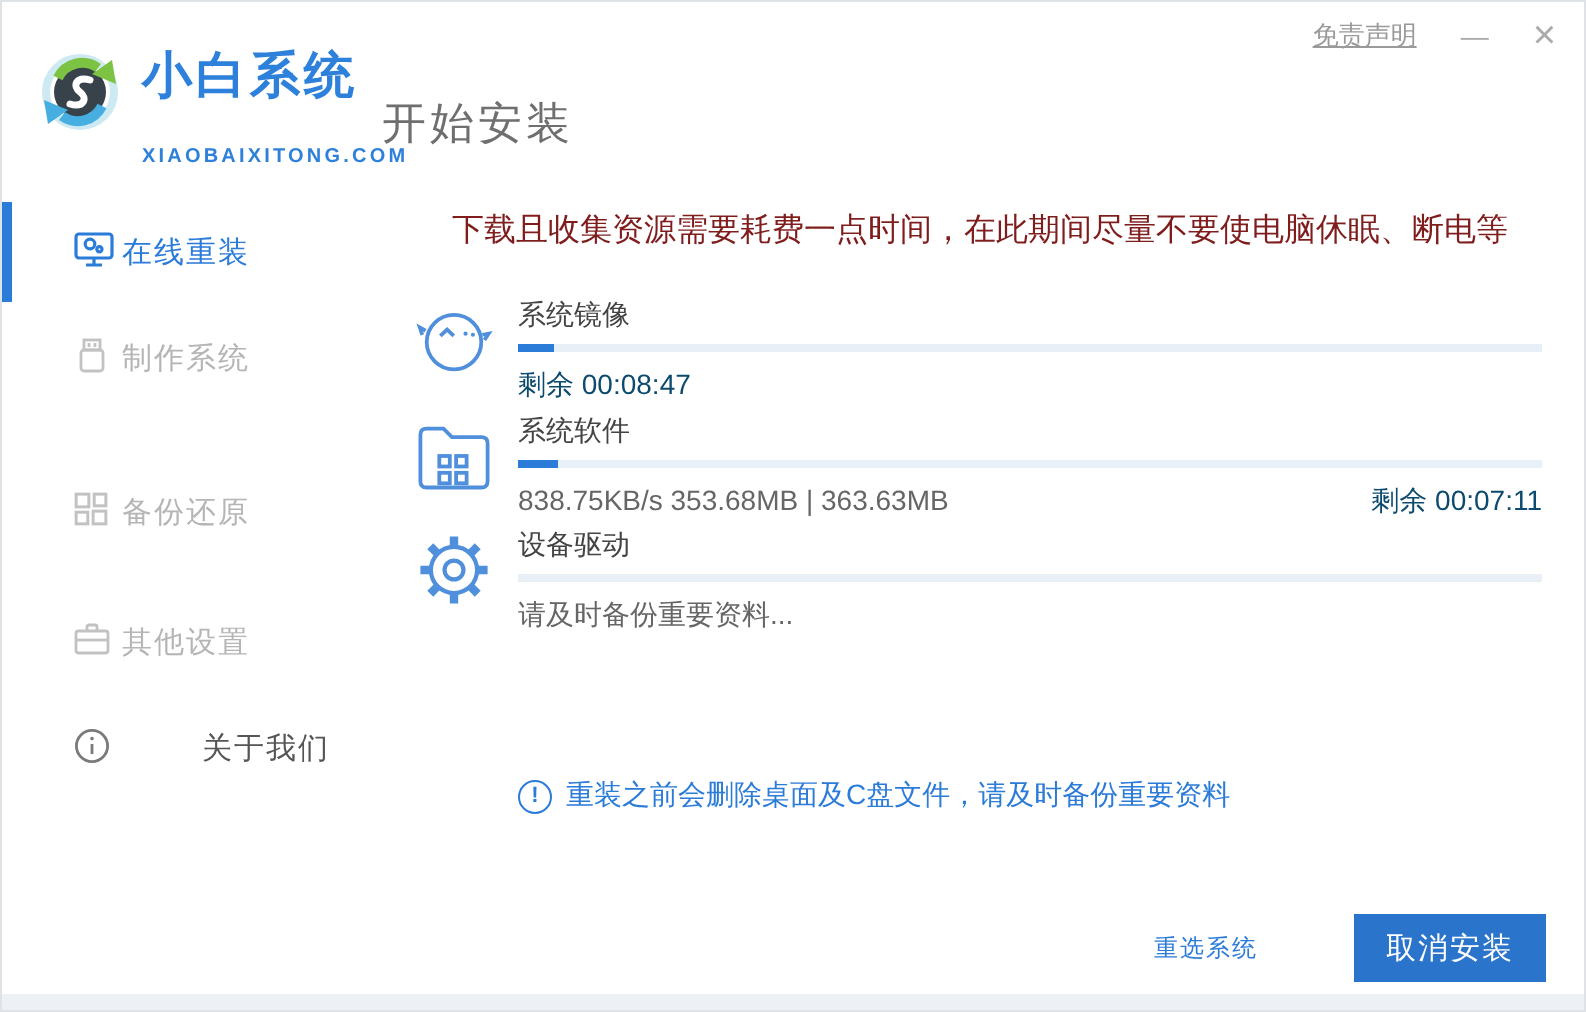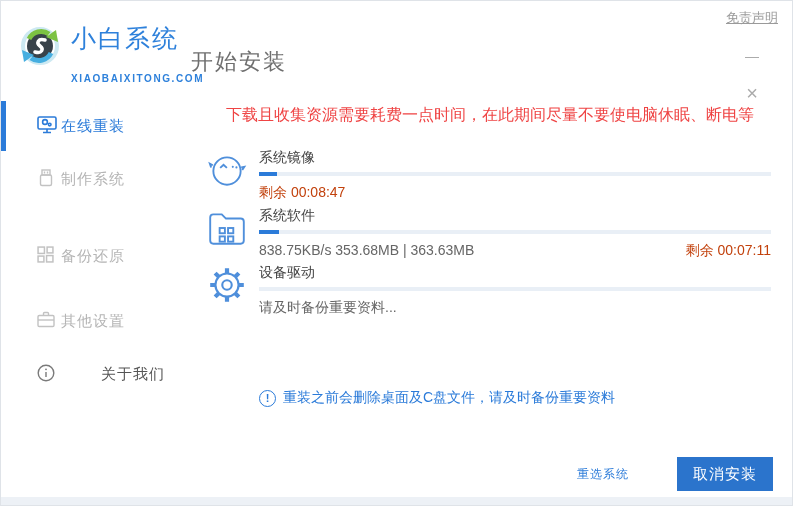--- a/index.html
+++ b/index.html
@@ -5,47 +5,47 @@
   * { margin:0; padding:0; box-sizing:border-box; }
   html,body { background:#fff; }
   body { font-family:"Liberation Sans","DejaVu Sans",sans-serif; }
   .window {
     position:relative; width:793px; height:506px; background:#fff;
     border:1px solid #dfe3e8; overflow:hidden;
   }
   
   .logo-icon { position:absolute; left:14px; top:20px; width:50px; height:50px; }
   .brand-text { position:absolute; left:70px; top:24px; }
-  .brand-name { font-size:25px; font-weight:400; color:#2e81db; letter-spacing:2px; line-height:1.1; }
+  .brand-name { font-size:25px; font-weight:700; color:#2e81db; letter-spacing:2px; line-height:1.1; }
   .brand-domain { font-size:10px; color:#2e81db; letter-spacing:1.6px; margin-top:20px; font-weight:700; }
   .page-title { position:absolute; left:190px; top:46px; font-size:22px; color:#6f6f6f; letter-spacing:2px; }
-  .win-controls { position:absolute; right:14px; top:8px; display:flex; align-items:center; gap:22px;flex-direction:column; }
+  .win-controls { position:absolute; right:14px; top:8px; display:flex; align-items:center; gap:22px; }
   .disclaimer-link { font-size:13px; color:#9a9a9a; text-decoration:underline; cursor:pointer; }
   .min-btn { font-size:14px; color:#ababab; cursor:pointer; line-height:14px; }
   .close-btn { font-size:20px; color:#ababab; cursor:pointer; line-height:16px; }
   
   .sidebar { position:absolute; left:0; top:95px; width:185px; }
   .side-item { position:absolute; left:0; width:185px; height:50px; display:flex; align-items:center; cursor:pointer; }
   .side-item .indicator { position:absolute; left:0; top:0; width:5px; height:50px; background:transparent; }
   .side-item.active .indicator { background:#2b7bd9; }
   .side-icon { width:20px; height:20px; margin-left:36px; flex:0 0 auto; }
   .side-label { font-size:15px; margin-left:4px; color:#b5b5b5; letter-spacing:1px; }
   .side-item.active .side-label { color:#2b7bd9; }
   .side-item.dark .side-label { color:#555; }
   
   .warning-text { position:absolute; left:185px; top:104px; width:608px; text-align:center;
-    font-size:16px; color:#ef4444; }
+    font-size:16px; color:#7f1d1d; }
   .task-row { position:absolute; left:205px; width:565px; }
   .task-icon { position:absolute; left:0; top:0; width:42px; height:42px; }
   .task-body { position:absolute; left:53px; top:0; width:512px; }
   .task-title { font-size:14px; color:#444; }
   .task-bar { margin-top:5px; height:4px; background:#e9eff6; width:100%; position:relative; }
   .task-fill { position:absolute; left:0; top:0; height:4px; background:#2b7bd9; }
   .task-stats { margin-top:8px; display:flex; justify-content:space-between; font-size:14px; color:#666; }
-  .task-remaining { color:#c2410c; }
+  .task-remaining { color:#0c4a6e; }
   
   .notice { position:absolute; left:258px; top:388px; display:flex; align-items:center; gap:7px; }
   .notice-icon { width:17px; height:17px; border:1.5px solid #2b7bd9; border-radius:50%;
     color:#2b7bd9; font-size:11px; font-weight:bold; display:flex; align-items:center; justify-content:center; }
   .notice-text { font-size:14px; color:#2b7bd9; }
   
   .reselect-link { position:absolute; left:576px; top:465px; font-size:12px; color:#2b7bd9; cursor:pointer; letter-spacing:1px; }
   .cancel-btn { position:absolute; left:676px; top:456px; width:96px; height:34px; background:#2b74cc;
     color:#fff; font-size:15px; border:none; cursor:pointer; letter-spacing:1px;
     display:flex; align-items:center; justify-content:center; font-family:Liberation Serif, serif; }

